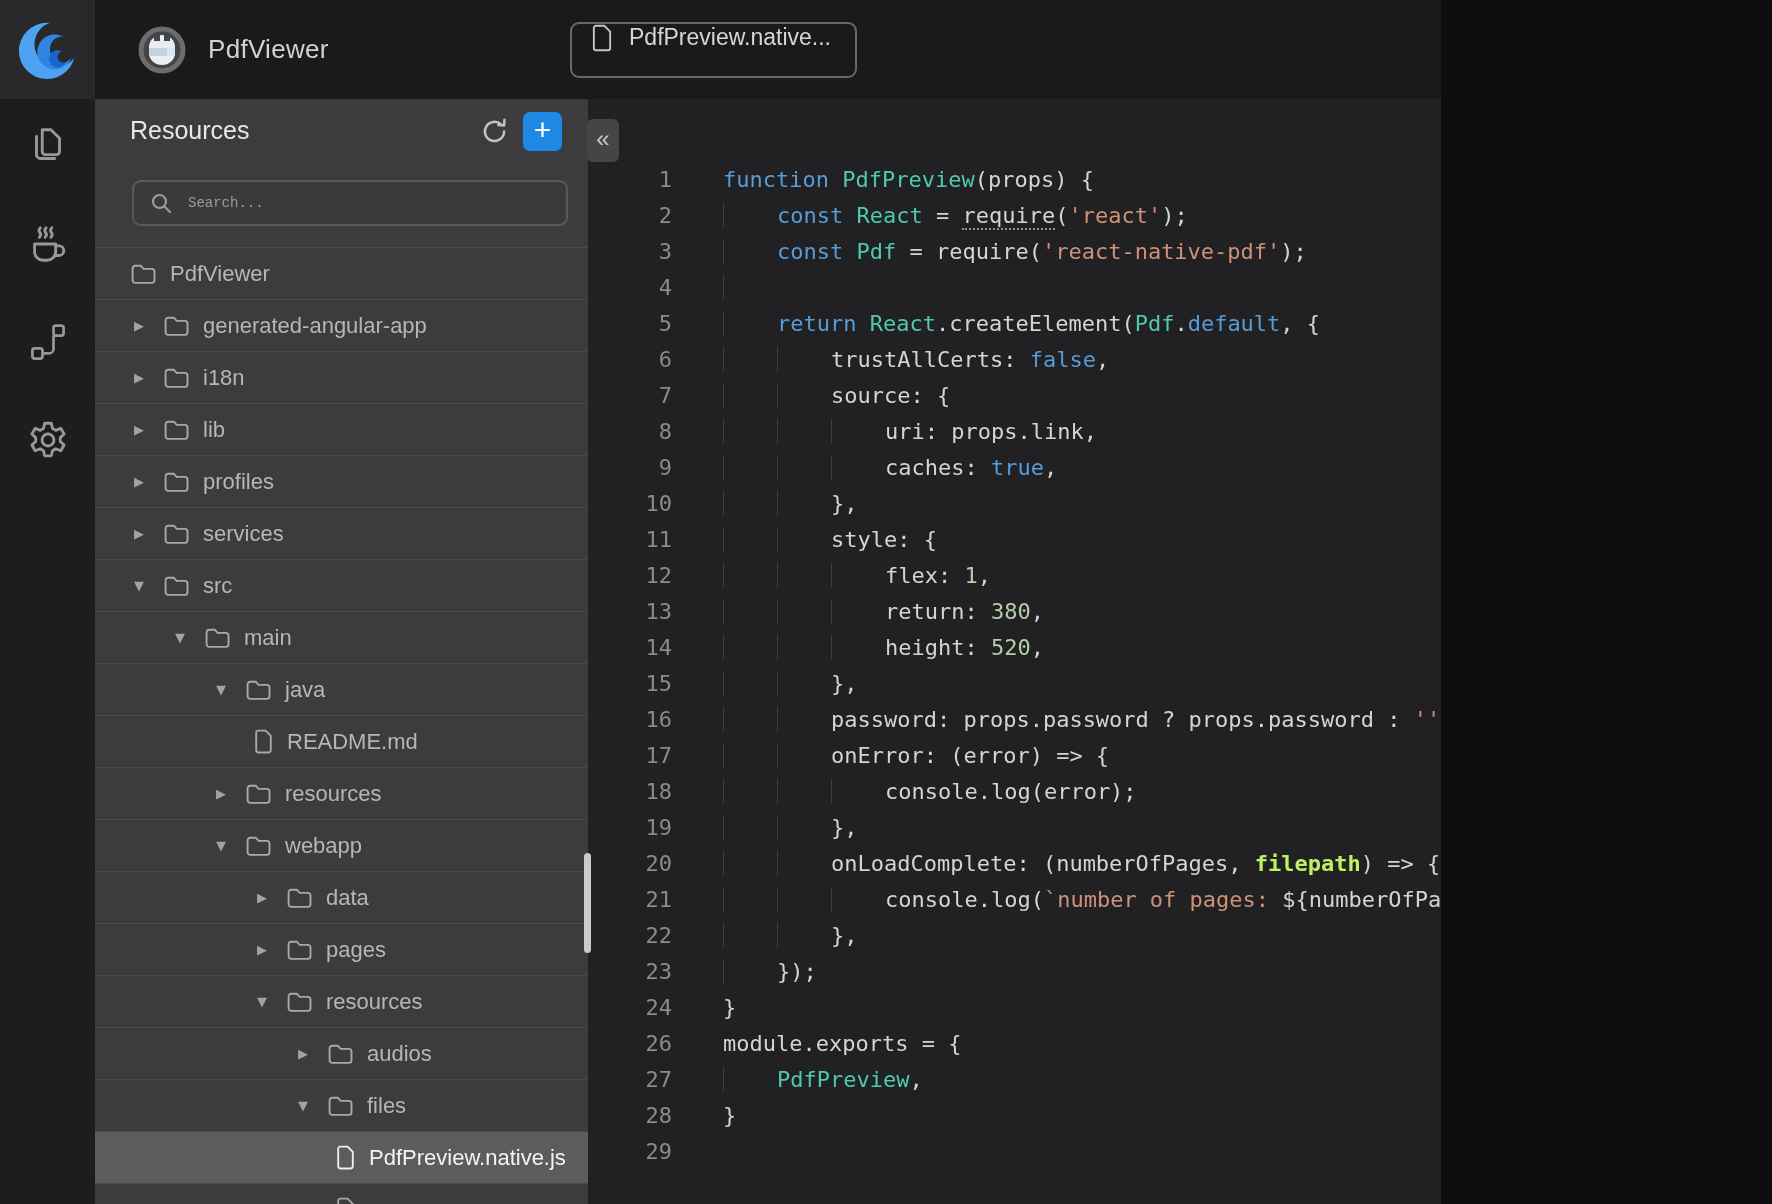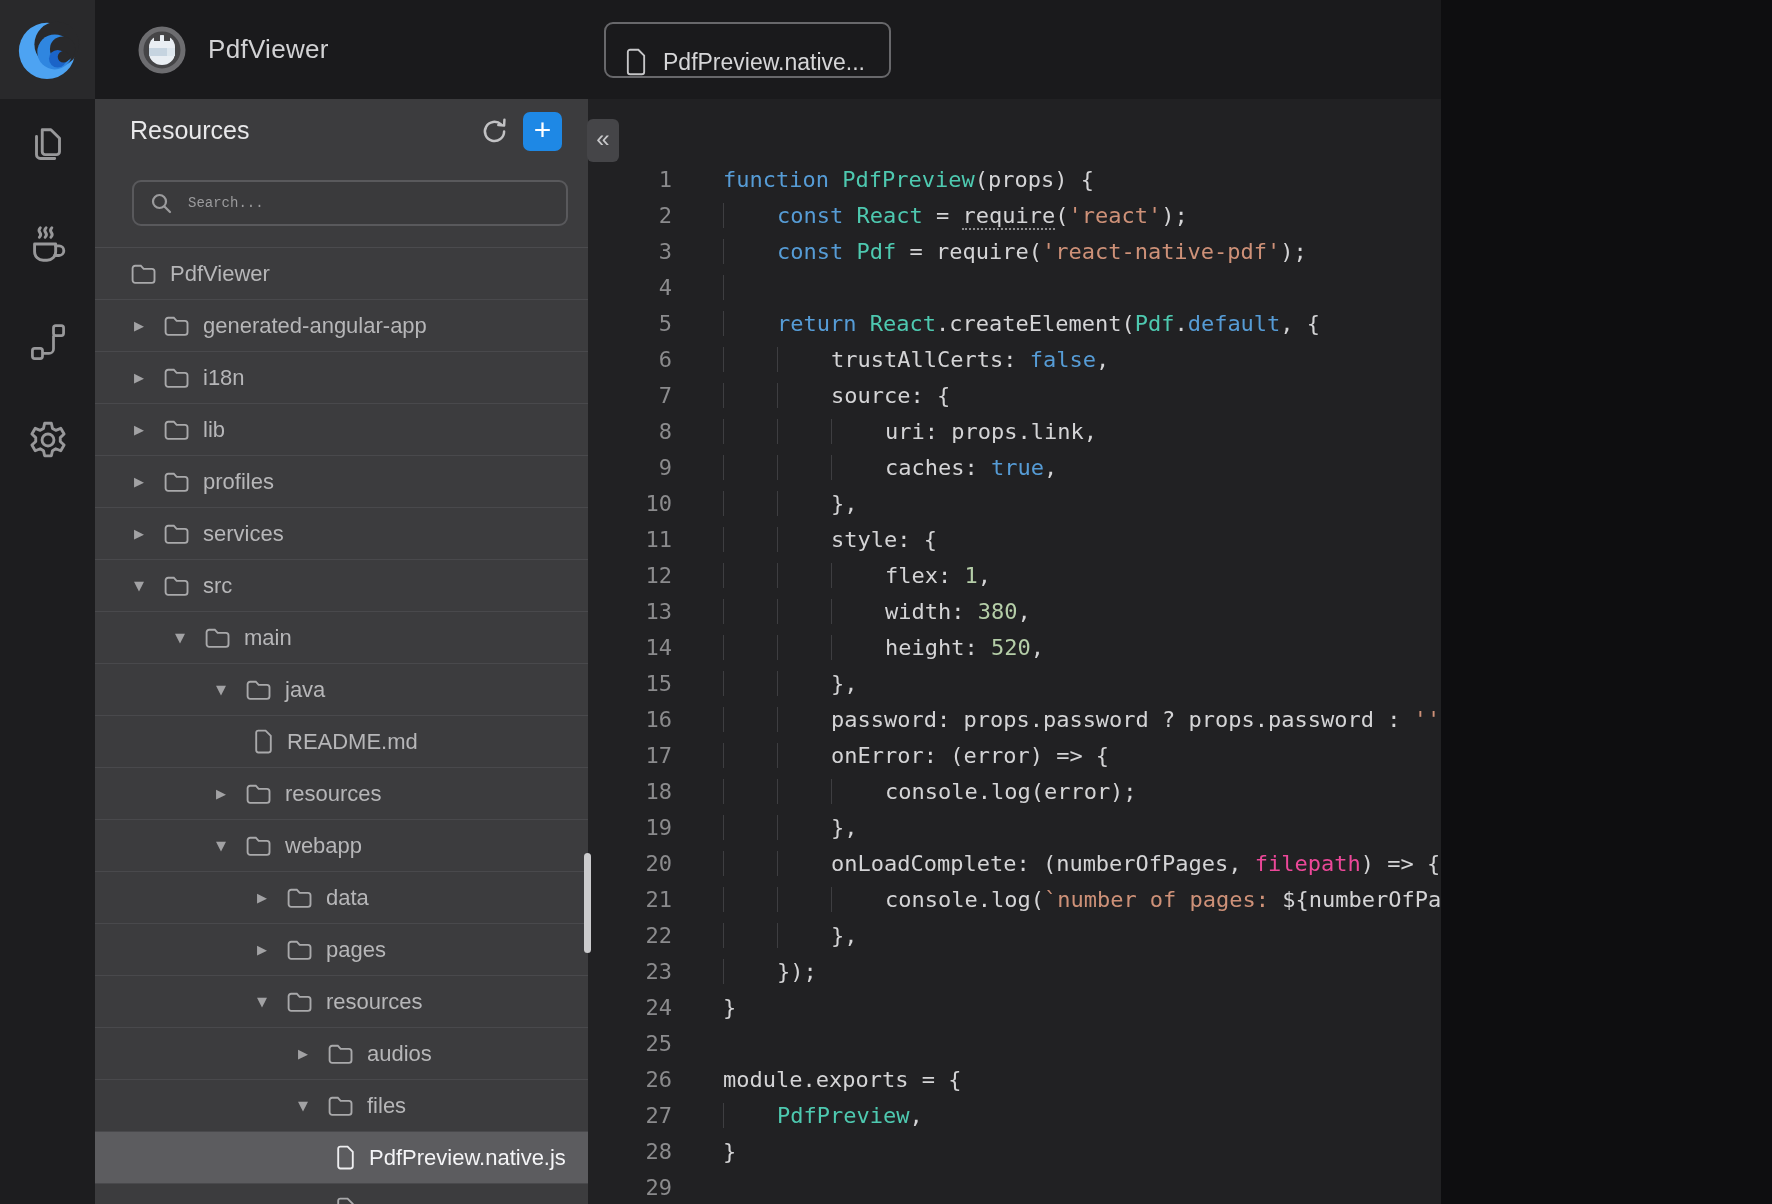--- a/index.html
+++ b/index.html
@@ -5,22 +5,22 @@
   html,body{margin:0;padding:0;background:#0e0e10;}
   .page{position:relative;width:1441px;height:1204px;background:#212123;overflow:hidden;
         font-family:"Liberation Sans",sans-serif;-webkit-font-smoothing:antialiased;}
 
   
   .topbar{position:absolute;top:0;left:0;right:0;height:99px;background:#1a1a1c;}
   .logo-box{position:absolute;left:0;top:0;width:95px;height:99px;background:#29292b;
             display:flex;align-items:center;justify-content:center;cursor:pointer;}
   .app-id{position:absolute;left:138px;top:0;height:99px;display:flex;align-items:center;gap:22px;}
   .app-title{font-size:26px;font-weight:500;color:#d2d2d4;letter-spacing:.3px;}
-  .tab{position:absolute;left:604px;top:22px;width:287px;height:56px;box-sizing:border-box;
-       border:2px solid #68686b;border-radius:9px;display:flex;align-items:flex-end;gap:15px;
+  .tab{position:absolute;left:570px;top:22px;width:287px;height:56px;box-sizing:border-box;
+       border:2px solid #68686b;border-radius:9px;display:flex;align-items:flex-start;gap:15px;
        padding:0 18px;color:#d6d6d8;font-size:23px;cursor:pointer;background:#1a1a1c;}
   .tb-ic{position:absolute;cursor:pointer;display:flex;}
   .run-btn{left:1475px;top:26px;}
   .pub-btn{left:1561px;top:27px;}
 
   
   .sidebar{position:absolute;left:0;top:99px;width:95px;bottom:0;background:#1d1d1f;
            display:flex;flex-direction:column;align-items:center;padding-top:24px;gap:52px;box-sizing:border-box;}
   .side-ic{width:46px;height:46px;display:flex;align-items:center;justify-content:center;cursor:pointer;}
 
@@ -68,21 +68,21 @@
   .code{position:absolute;top:63px;left:0;right:0;bottom:-14px;font-family:"DejaVu Sans Mono",monospace;
         font-size:22px;color:#d4d4d6;cursor:text;overflow:hidden;}
   .cl{display:flex;height:36px;line-height:36px;white-space:pre;}
   .ln{width:84px;flex:none;text-align:right;color:#8b8b8d;}
   .ct{margin-left:51px;white-space:pre;}
   .kw{color:#569cd6;}
   .ty{color:#4ec9b0;}
   .st{color:#ce9178;}
   .nu{color:#b5cea8;}
   .pl{color:#d4d4d6;}
-  .dim{color:#ec4899;}
+  .dim{color:#bef264;font-weight:bold;}
   .ind{border-left:1px solid #3e3e41;}
   .plu{color:#d4d4d6;border-bottom:2px dotted #8e8e90;}
 </style>
 </head>
 <body>
 
 <div class="page">
 
   <header class="topbar">
     <div class="logo-box">
@@ -357,33 +357,32 @@
         <div class="cl"><span class="ln">3</span><span class="ct"><span class="ind">    </span><span class="kw">const</span><span class="pl"> </span><span class="ty">Pdf</span><span class="pl"> = require(</span><span class="st">'react-native-pdf'</span><span class="pl">);</span></span></div>
         <div class="cl"><span class="ln">4</span><span class="ct"><span class="ind">    </span></span></div>
         <div class="cl"><span class="ln">5</span><span class="ct"><span class="ind">    </span><span class="kw">return</span><span class="pl"> </span><span class="ty">React</span><span class="pl">.createElement(</span><span class="ty">Pdf</span><span class="pl">.</span><span class="kw">default</span><span class="pl">, {</span></span></div>
         <div class="cl"><span class="ln">6</span><span class="ct"><span class="ind">    </span><span class="ind">    </span><span class="pl">trustAllCerts: </span><span class="kw">false</span><span class="pl">,</span></span></div>
         <div class="cl"><span class="ln">7</span><span class="ct"><span class="ind">    </span><span class="ind">    </span><span class="pl">source: {</span></span></div>
         <div class="cl"><span class="ln">8</span><span class="ct"><span class="ind">    </span><span class="ind">    </span><span class="ind">    </span><span class="pl">uri: props.link,</span></span></div>
         <div class="cl"><span class="ln">9</span><span class="ct"><span class="ind">    </span><span class="ind">    </span><span class="ind">    </span><span class="pl">caches: </span><span class="kw">true</span><span class="pl">,</span></span></div>
         <div class="cl"><span class="ln">10</span><span class="ct"><span class="ind">    </span><span class="ind">    </span><span class="pl">},</span></span></div>
         <div class="cl"><span class="ln">11</span><span class="ct"><span class="ind">    </span><span class="ind">    </span><span class="pl">style: {</span></span></div>
         <div class="cl"><span class="ln">12</span><span class="ct"><span class="ind">    </span><span class="ind">    </span><span class="ind">    </span><span class="pl">flex: </span><span class="nu">1</span><span class="pl">,</span></span></div>
-        <div class="cl"><span class="ln">13</span><span class="ct"><span class="ind">    </span><span class="ind">    </span><span class="ind">    </span><span class="pl">width: </span><span class="nu">380</span><span class="pl">,</span></span></div>
+        <div class="cl"><span class="ln">13</span><span class="ct"><span class="ind">    </span><span class="ind">    </span><span class="ind">    </span><span class="pl">return: </span><span class="nu">380</span><span class="pl">,</span></span></div>
         <div class="cl"><span class="ln">14</span><span class="ct"><span class="ind">    </span><span class="ind">    </span><span class="ind">    </span><span class="pl">height: </span><span class="nu">520</span><span class="pl">,</span></span></div>
         <div class="cl"><span class="ln">15</span><span class="ct"><span class="ind">    </span><span class="ind">    </span><span class="pl">},</span></span></div>
         <div class="cl"><span class="ln">16</span><span class="ct"><span class="ind">    </span><span class="ind">    </span><span class="pl">password: props.password ? props.password : </span><span class="st">''</span><span class="pl">,</span></span></div>
         <div class="cl"><span class="ln">17</span><span class="ct"><span class="ind">    </span><span class="ind">    </span><span class="pl">onError: (error) =&gt; {</span></span></div>
         <div class="cl"><span class="ln">18</span><span class="ct"><span class="ind">    </span><span class="ind">    </span><span class="ind">    </span><span class="pl">console.log(error);</span></span></div>
         <div class="cl"><span class="ln">19</span><span class="ct"><span class="ind">    </span><span class="ind">    </span><span class="pl">},</span></span></div>
         <div class="cl"><span class="ln">20</span><span class="ct"><span class="ind">    </span><span class="ind">    </span><span class="pl">onLoadComplete: (numberOfPages, </span><span class="dim">filepath</span><span class="pl">) =&gt; {</span></span></div>
         <div class="cl"><span class="ln">21</span><span class="ct"><span class="ind">    </span><span class="ind">    </span><span class="ind">    </span><span class="pl">console.log(</span><span class="st">`number of pages: </span><span class="pl">${numberOfPages}</span><span class="st">`</span><span class="pl">);</span></span></div>
         <div class="cl"><span class="ln">22</span><span class="ct"><span class="ind">    </span><span class="ind">    </span><span class="pl">},</span></span></div>
         <div class="cl"><span class="ln">23</span><span class="ct"><span class="ind">    </span><span class="pl">});</span></span></div>
         <div class="cl"><span class="ln">24</span><span class="ct"><span class="pl">}</span></span></div>
-        <div class="cl"><span class="ln">25</span><span class="ct"></span></div>
         <div class="cl"><span class="ln">26</span><span class="ct"><span class="pl">module.exports = {</span></span></div>
         <div class="cl"><span class="ln">27</span><span class="ct"><span class="ind">    </span><span class="ty">PdfPreview</span><span class="pl">,</span></span></div>
         <div class="cl"><span class="ln">28</span><span class="ct"><span class="pl">}</span></span></div>
         <div class="cl"><span class="ln">29</span><span class="ct"></span></div>
       </div>
   </main>
 
 </div>
 
 </body></html>

